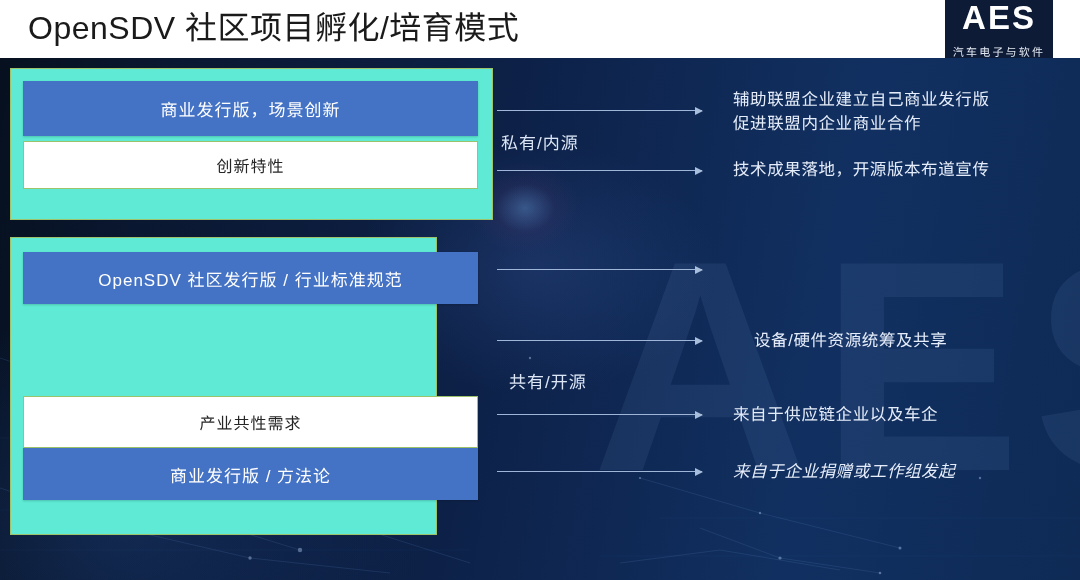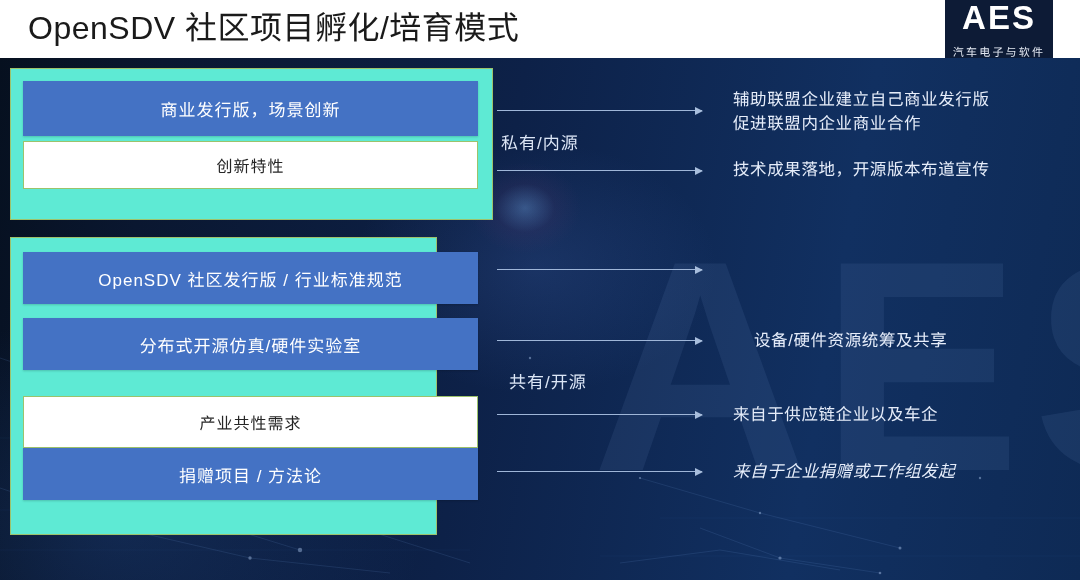--- a/index.html
+++ b/index.html
@@ -222,23 +222,22 @@
 
   <div class="panel" id="panel-top">
     <div class="blue-box tp-head">商业发行版，场景创新</div>
     <div class="tp-row">
       <div class="white-box">创新特性</div>
     </div>
   </div>
 
   <div class="panel" id="panel-bottom">
     <div class="blue-box bp-b1">OpenSDV 社区发行版 / 行业标准规范</div>
-    <div class="blue-box bp-b2">分布式开源仿真/硬件实验室</div>
     <div class="white-box bp-w1">产业共性需求</div>
-    <div class="blue-box bp-b3">捐赠项目 / 方法论</div>
+    <div class="blue-box bp-b3">商业发行版 / 方法论</div>
   </div>
 
   <div class="arrow" style="left:497px;top:110px;width:205px;"></div>
   <div class="arrow" style="left:497px;top:170px;width:205px;"></div>
   <div class="arrow" style="left:497px;top:269px;width:205px;"></div>
   <div class="arrow" style="left:497px;top:340px;width:205px;"></div>
   <div class="arrow" style="left:497px;top:414px;width:205px;"></div>
   <div class="arrow" style="left:497px;top:471px;width:205px;"></div>
 
   <div class="side-label" style="left:501px;top:129px;">私有/内源</div>

